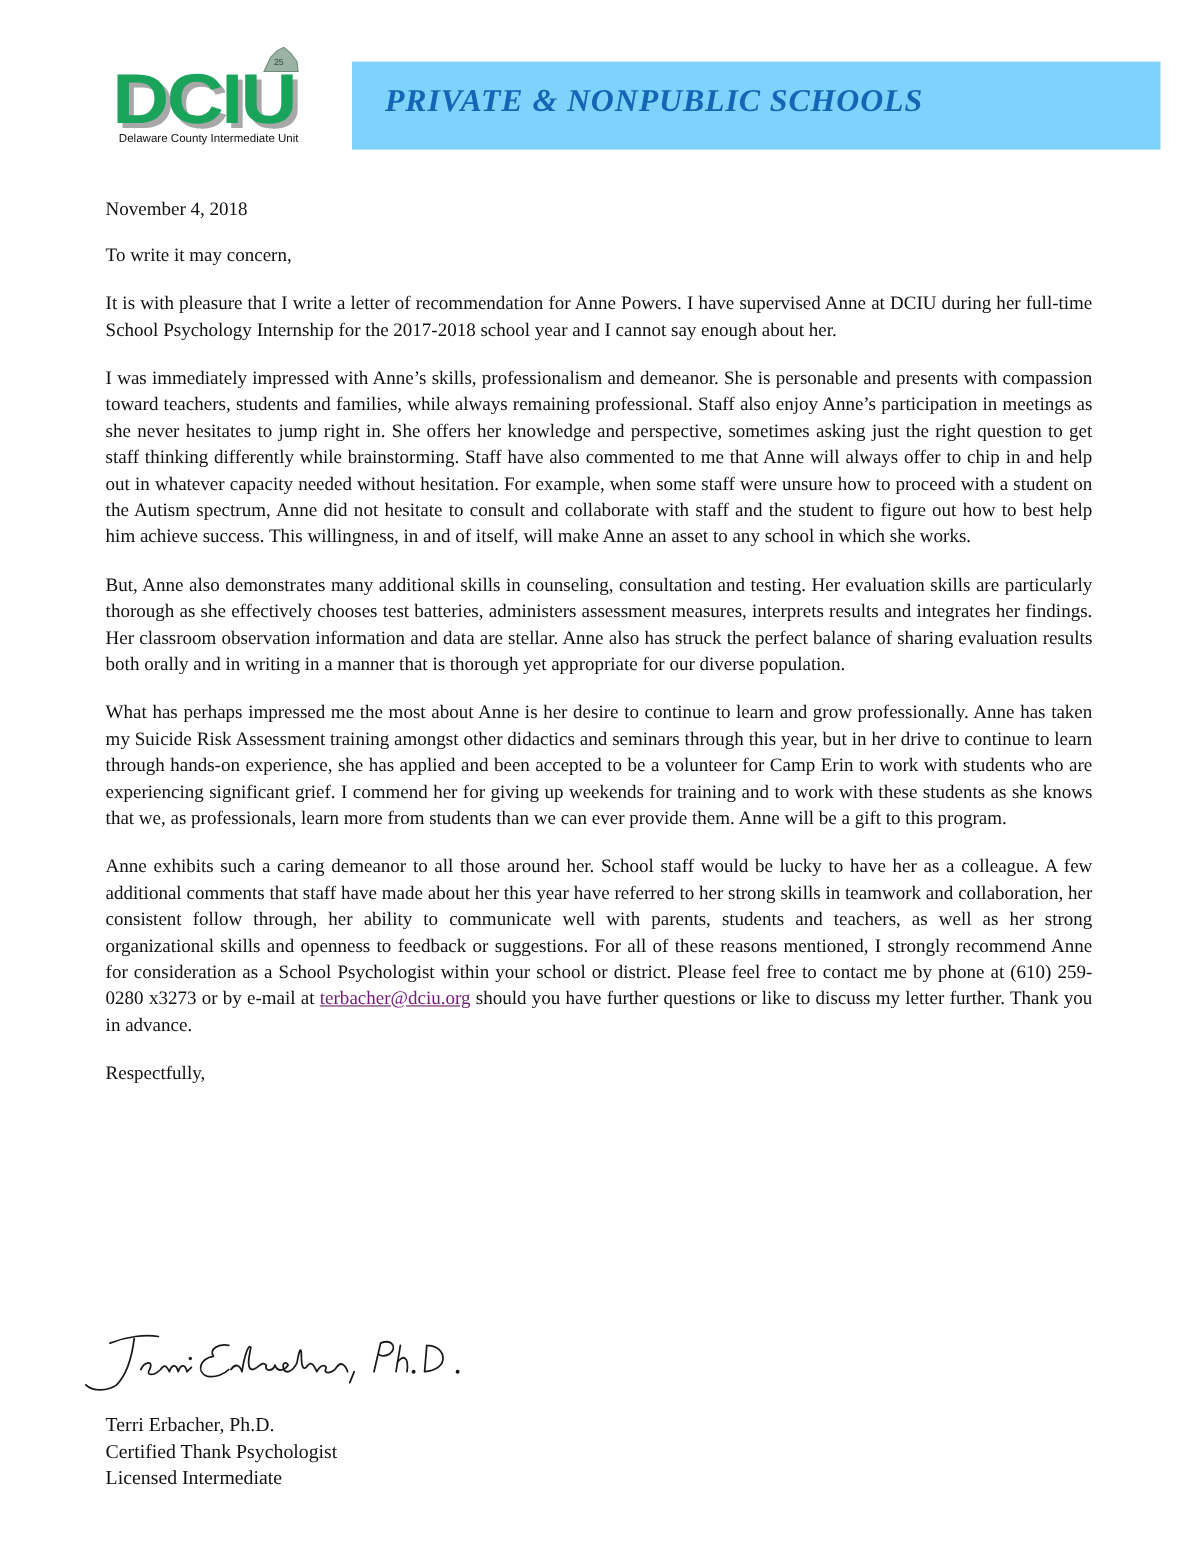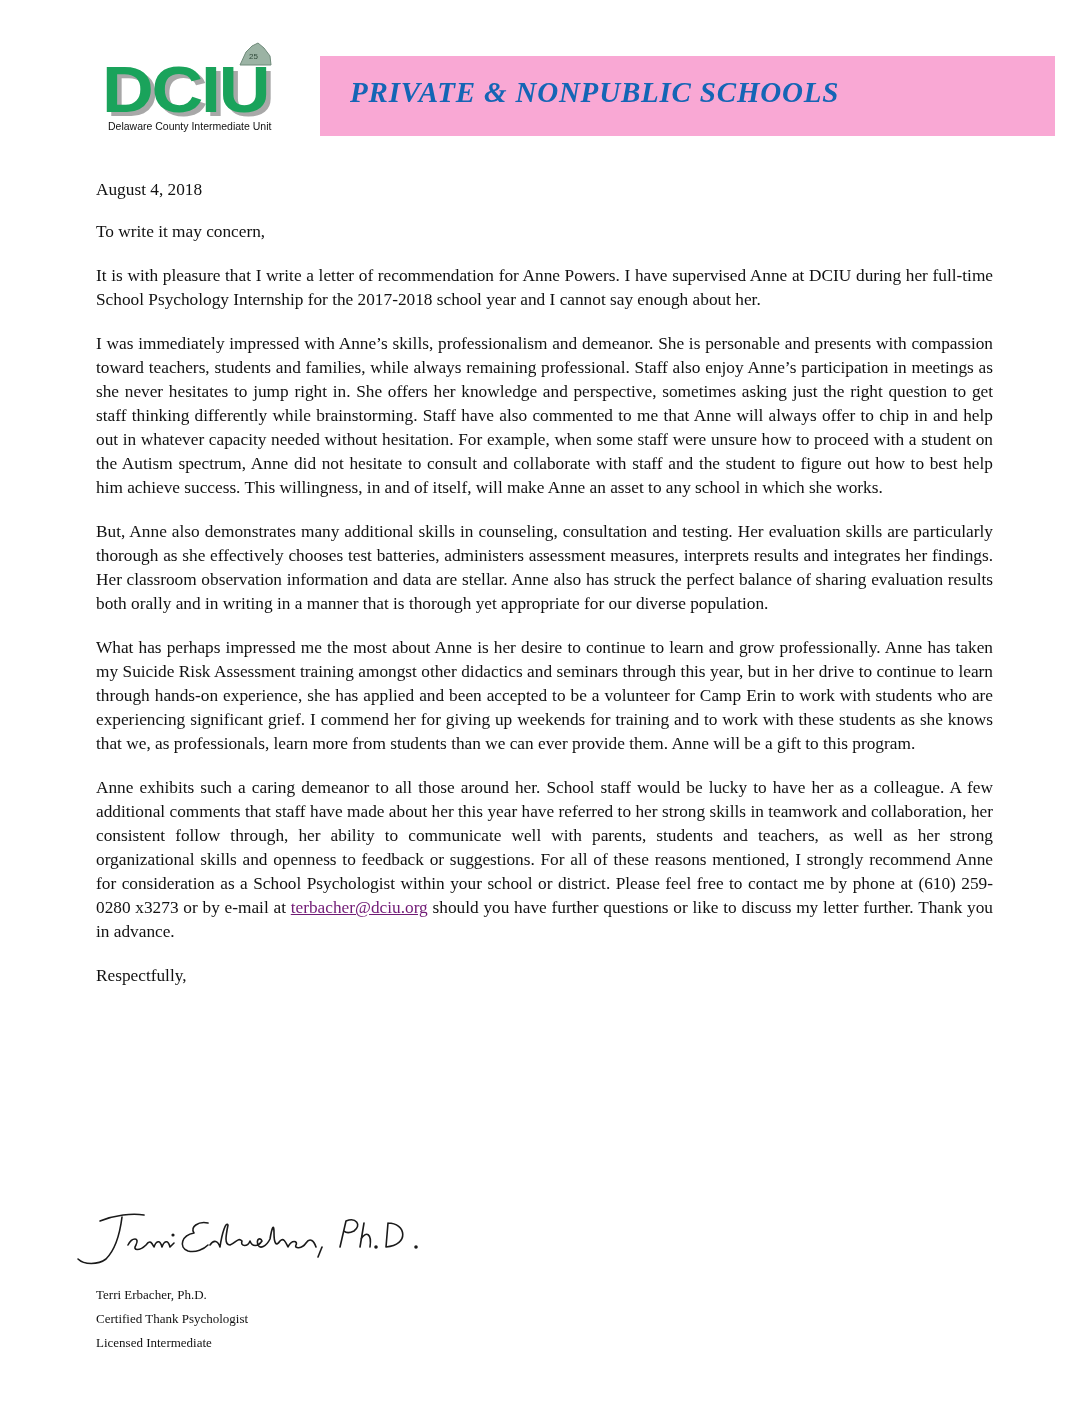--- a/index.html
+++ b/index.html
@@ -2,50 +2,50 @@
 <html><head>
   <meta charset="utf-8">
   <style>
     html, body { margin: 0; padding: 0; background: #ffffff; }
     body { width: 1088px; height: 1408px; position: relative; overflow: hidden; font-family: "Liberation Serif", serif; color: #111; }
     .header { position: absolute; left: 0; top: 0; width: 936px; height: 150px; }
     .logo { position: absolute; left: 100px; top: 40px; width: 225px; height: 95px; }
     .logo-word { position: absolute; left: 2px; top: 20px; font-family: "Liberation Sans", sans-serif; font-weight: 900; font-size: 64px; letter-spacing: -2px; color: #1aa35b; text-shadow: 4px 4px 0 #a8a8a8; line-height: 60px; transform: scaleX(1.12); transform-origin: left top; }
     .logo-mountain { position: absolute; left: 138px; top: 2px; width: 34px; height: 24px; }
     .logo-sub { position: absolute; left: 8px; top: 80px; font-family: "Liberation Sans", sans-serif; font-weight: normal; font-size: 10.5px; color: #111; white-space: nowrap; }
-    .banner { position: absolute; left: 320px; top: 56px; width: 735px; height: 80px; background: #f9a8d4; }
+    .banner { position: absolute; left: 320px; top: 56px; width: 735px; height: 80px; background: #7dd3fc; }
     .banner-title { position: absolute; left: 30px; top: 20px; font-family: "Liberation Serif", serif; font-style: italic; font-weight: bold; font-size: 29px; color: #1565b5; letter-spacing: 0.8px; white-space: nowrap; }
     .letter { position: absolute; left: 96px; top: 178px; width: 897px; font-size: 17.3px; line-height: 24px; }
     .letter p { margin: 0 0 20px 0; text-align: justify; }
     .date { margin-bottom: 18px !important; }
     a.email { color: #701a75; text-decoration: underline; }
     .closing { margin-top: 20px !important; margin-bottom: 0 !important; }
     .signature { position: absolute; left: 70px; top: 1203px; width: 360px; height: 70px; }
-    .sig-block { position: absolute; left: 96px; top: 1283px; font-size: 13px; line-height: 24px; }
+    .sig-block { position: absolute; left: 96px; top: 1283px; font-size: 18px; line-height: 24px; }
     .sig-block div { white-space: nowrap; }
   </style>
 </head>
 <body>
 
 <div class="header">
   <div class="logo">
     <svg class="logo-mountain" viewBox="0 0 34 24">
       <path d="M2 23 L8 10 L14 4 L20 1 L26 6 L32 14 L33 23 Z" fill="#9bb3a4" stroke="#6f8a7a" stroke-width="1"></path>
       <text x="11" y="17" font-size="8" fill="#2f4a3a" font-family="Liberation Sans, sans-serif">25</text>
     </svg>
     <div class="logo-word">DCIU</div>
     <div class="logo-sub">Delaware County Intermediate Unit</div>
   </div>
   <div class="banner">
     <div class="banner-title">PRIVATE &amp; NONPUBLIC SCHOOLS</div>
   </div>
 </div>
 
 <div class="letter">
-  <p class="date">August 4, 2018</p>
+  <p class="date">November 4, 2018</p>
   <p>To write it may concern,</p>
   <p>It is with pleasure that I write a letter of recommendation for Anne Powers. I have supervised Anne at DCIU during her full-time School Psychology Internship for the 2017-2018 school year and I cannot say enough about her.</p>
   <p>I was immediately impressed with Anne’s skills, professionalism and demeanor. She is personable and presents with compassion toward teachers, students and families, while always remaining professional. Staff also enjoy Anne’s participation in meetings as she never hesitates to jump right in. She offers her knowledge and perspective, sometimes asking just the right question to get staff thinking differently while brainstorming. Staff have also commented to me that Anne will always offer to chip in and help out in whatever capacity needed without hesitation. For example, when some staff were unsure how to proceed with a student on the Autism spectrum, Anne did not hesitate to consult and collaborate with staff and the student to figure out how to best help him achieve success. This willingness, in and of itself, will make Anne an asset to any school in which she works.</p>
   <p>But, Anne also demonstrates many additional skills in counseling, consultation and testing. Her evaluation skills are particularly thorough as she effectively chooses test batteries, administers assessment measures, interprets results and integrates her findings. Her classroom observation information and data are stellar. Anne also has struck the perfect balance of sharing evaluation results both orally and in writing in a manner that is thorough yet appropriate for our diverse population.</p>
   <p>What has perhaps impressed me the most about Anne is her desire to continue to learn and grow professionally. Anne has taken my Suicide Risk Assessment training amongst other didactics and seminars through this year, but in her drive to continue to learn through hands-on experience, she has applied and been accepted to be a volunteer for Camp Erin to work with students who are experiencing significant grief. I commend her for giving up weekends for training and to work with these students as she knows that we, as professionals, learn more from students than we can ever provide them. Anne will be a gift to this program.</p>
   <p><span>Anne exhibits such a caring demeanor to all those around her. School staff would be lucky to have her as a colleague. A few additional comments that staff have made about her this year have referred to her strong skills in teamwork and collaboration, her consistent follow through, her ability to communicate well with parents, students and teachers, as well as her strong organizational skills and openness to feedback or suggestions. For all of these reasons mentioned, I strongly recommend Anne for consideration as a School Psychologist within your school or district.  Please feel free to contact me by phone at (610) 259-0280 x3273 or by e-mail at </span><a class="email" href="#">terbacher@dciu.org</a><span> should you have further questions or like to discuss my letter further.  Thank you in advance.</span></p>
   <p class="closing">Respectfully,</p>
 </div>
 
 <svg class="signature" viewBox="0 0 360 70" fill="none" stroke="#1a1a1a" stroke-width="1.6" stroke-linecap="round" stroke-linejoin="round">

